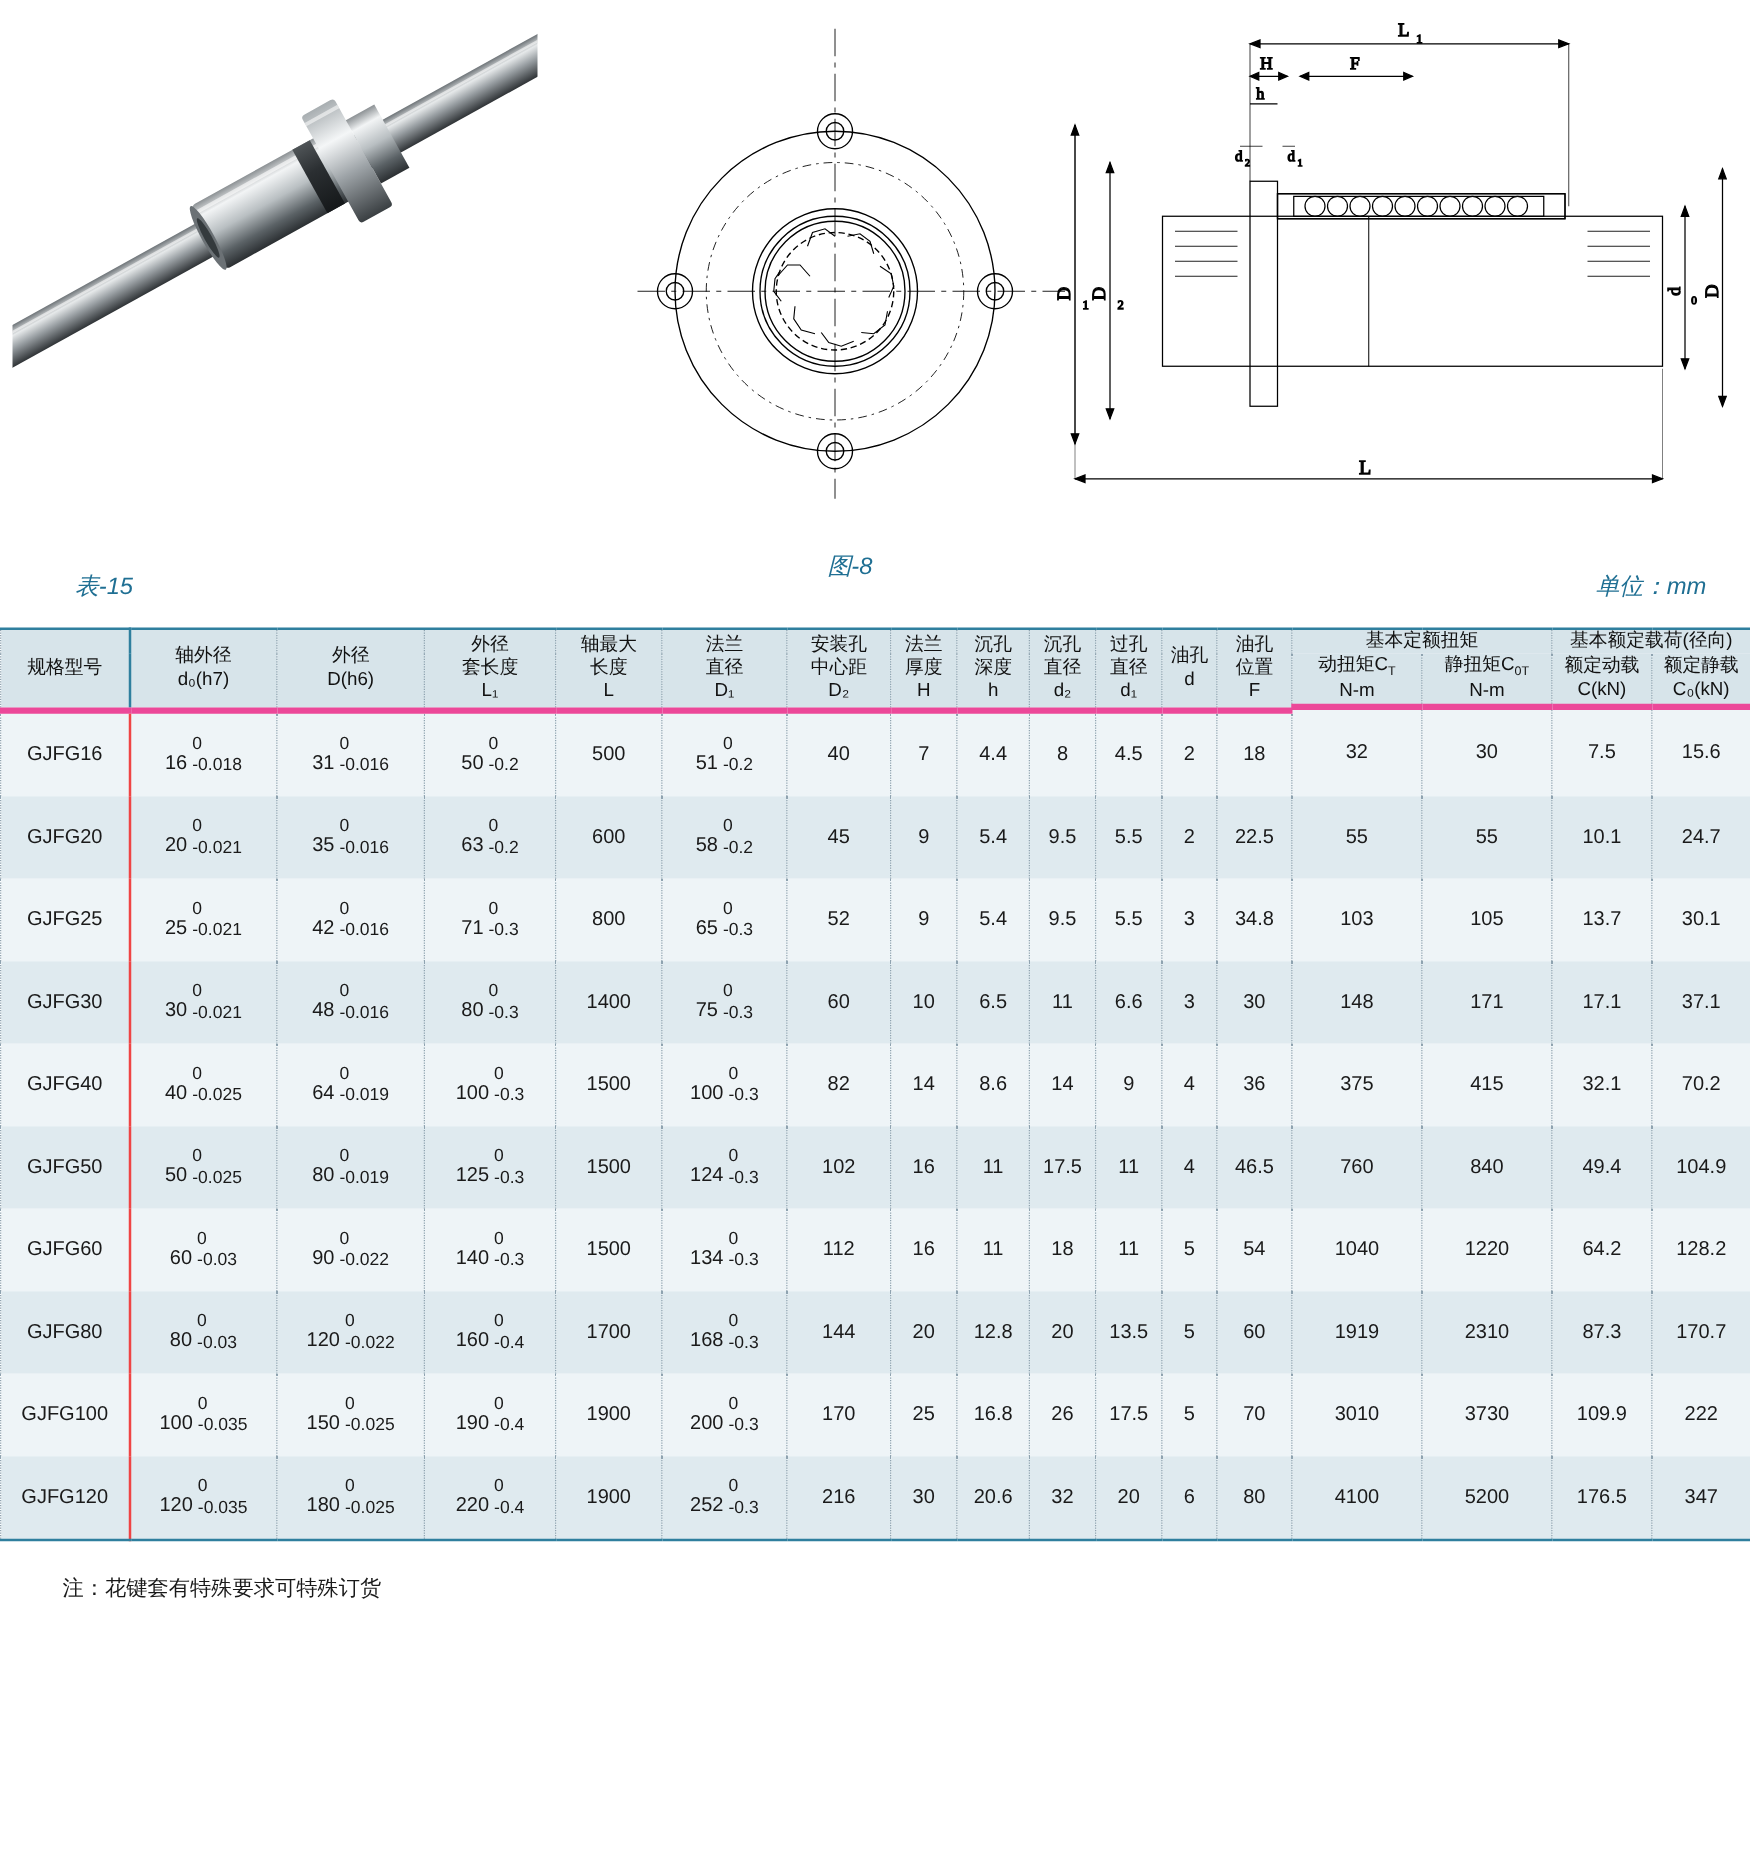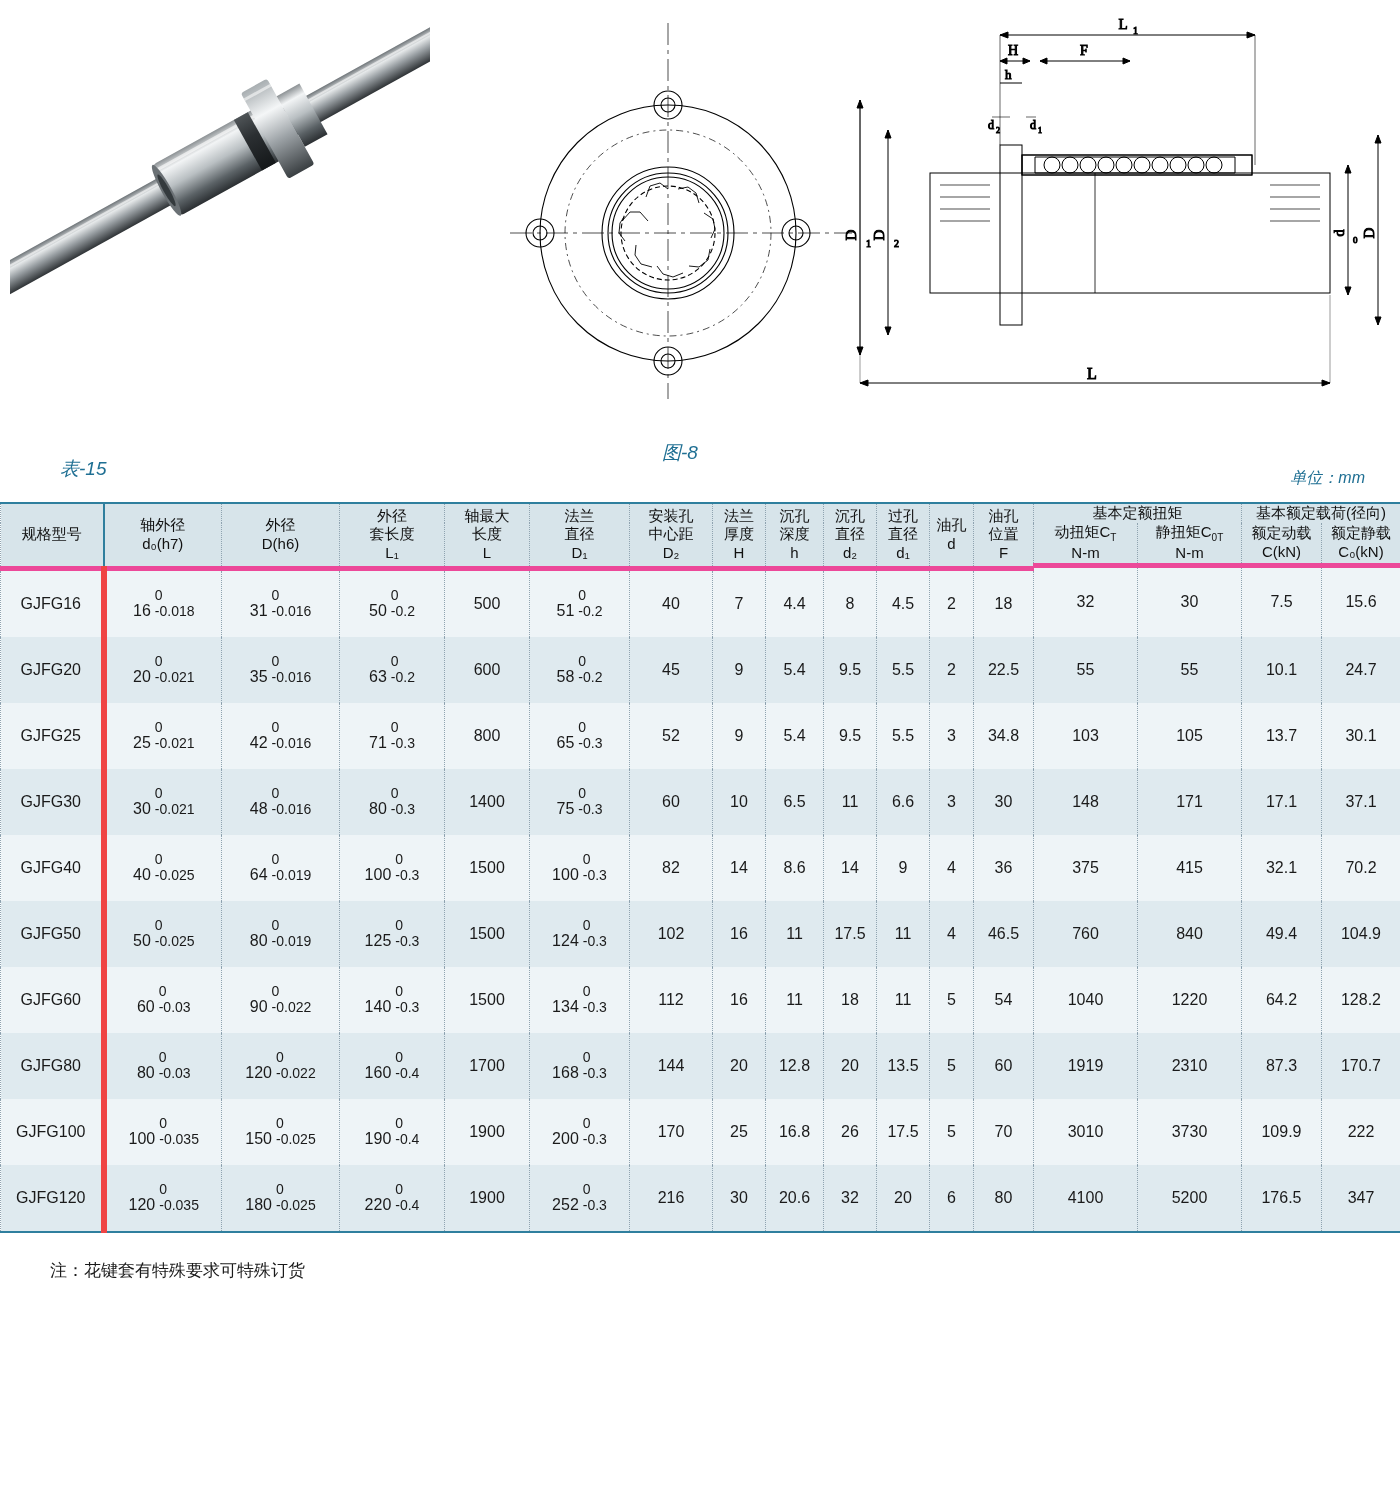--- a/index.html
+++ b/index.html
@@ -48,23 +48,23 @@
   }
   .tbl-no{
     position:absolute;
     left:60px; top:0;
     font-style:italic;
     font-size:19px;
     color:#1f6f93;
   }
   .unit{
     position:absolute;
-    right:35px; top:12px;
+    right:35px; top:0;
     font-style:italic;
-    font-size:16px;
+    font-size:19px;
     color:#1f6f93;
   }
   table.spec{
     border-collapse:collapse;
     margin:0 0 0 0;
     width:1400px;
     table-layout:fixed;
     font-size:15px;
   }
   table.spec th, table.spec td{
@@ -88,21 +88,21 @@
     border-bottom:5px solid #ec4899;
     margin-top:12px;
   }
   table.spec tbody td{
     height:66px;
     font-size:16px;
   }
   tbody tr:nth-child(odd) td{ background:#eef4f7; }
   tbody tr:nth-child(even) td{ background:#dfeaef; }
   tbody tr td.modelcell{
-    border-right:6px solid #ef4444;
+    border-right:2px solid #ef4444;
     font-size:16px;
   }
   thead th.modelhdr{
     border-right:2px solid #2f7f9e;
   }
   tbody tr:last-child td{
     border-bottom:2px solid #2f7f9e;
   }
   .tol{
     display:inline-block;

